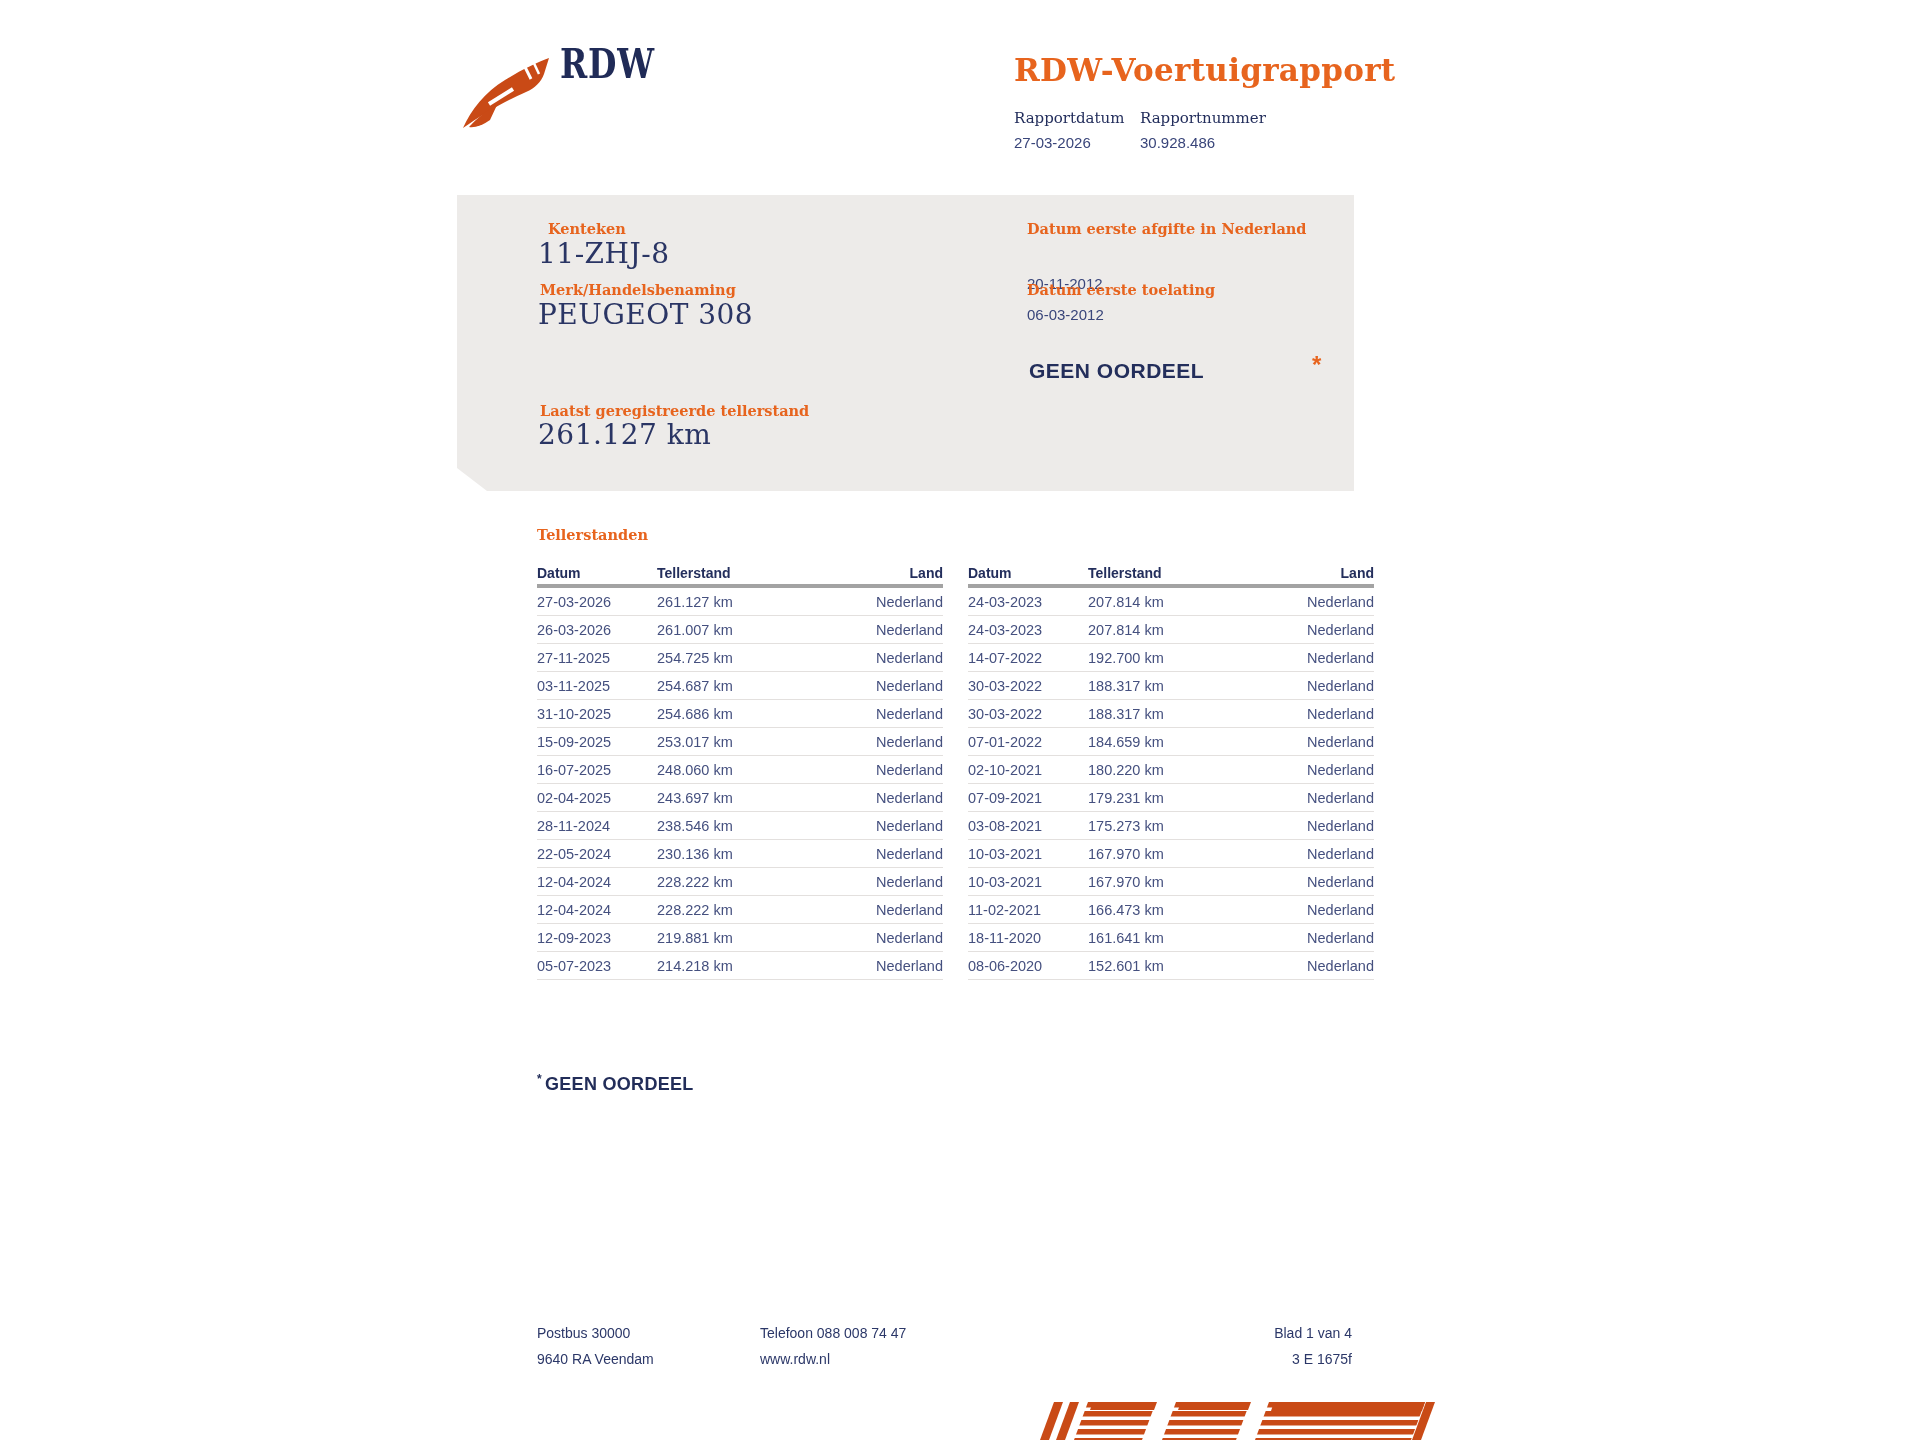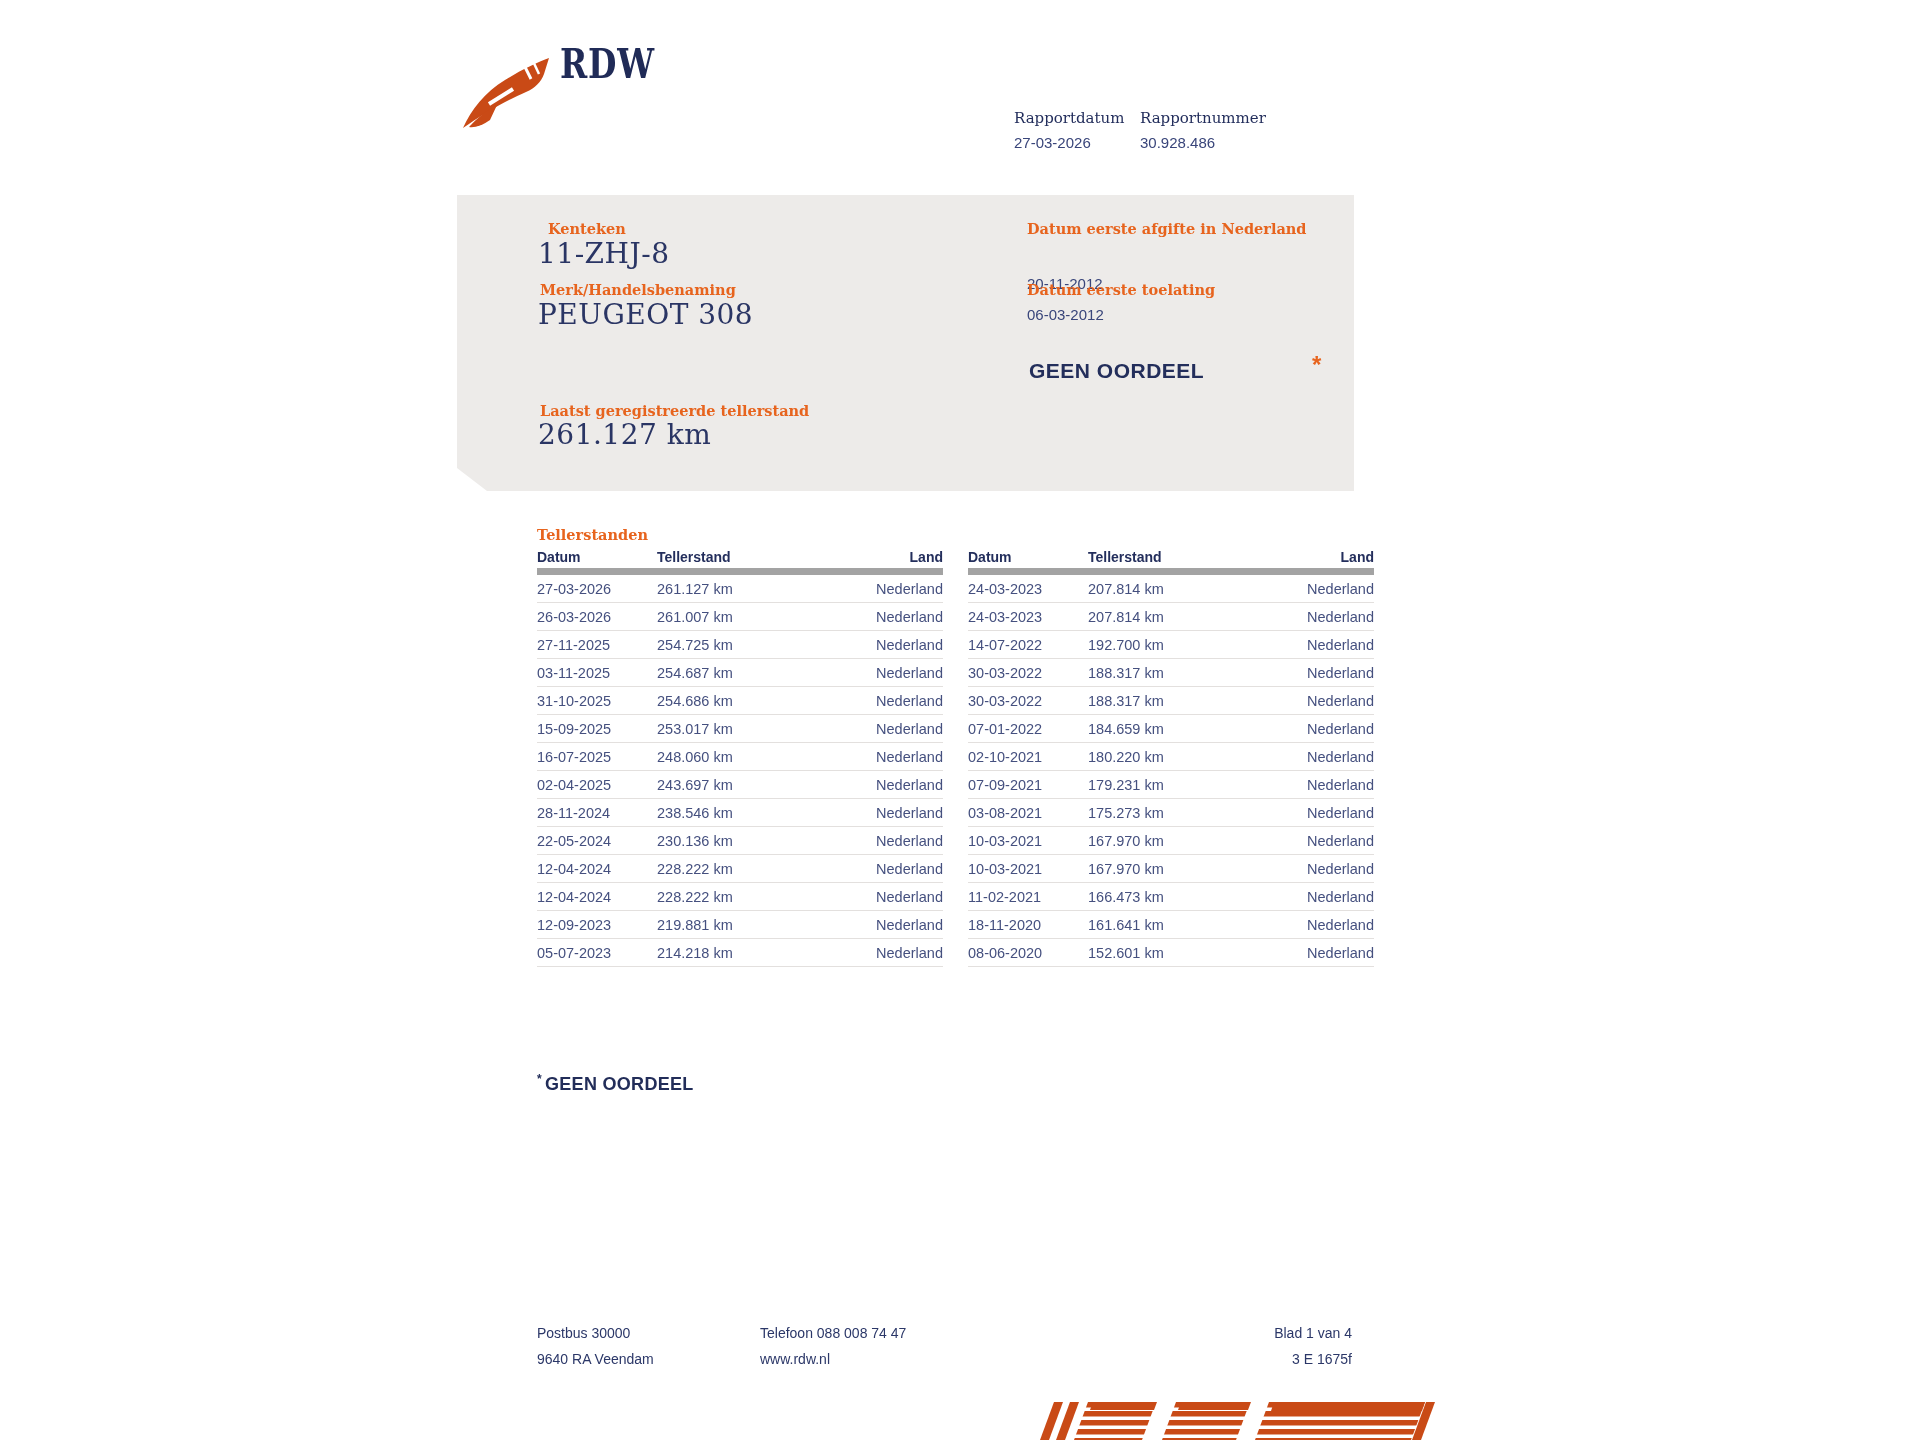--- a/index.html
+++ b/index.html
@@ -54,22 +54,22 @@
   }
   .oordeel-star{left:855px;top:156px;font-size:24px;font-weight:bold;color:#E7641E;}
 
   
   .section-label{left:537px;top:526px;}
   .otable{top:546px;width:406px;}
   .otable-left{left:537px;}
   .otable-right{left:968px;}
   .thead{
     display:flex;align-items:flex-end;height:19px;
-    border-bottom:7px solid #a3a3a3;padding-bottom:3px;
-    font-size:14px;font-weight:bold;color:#232E5C;
+    border-bottom:4px solid #a3a3a3;padding-bottom:3px;
+    font-size:14px;font-weight:bold;color:#232E5C;margin-top:16px;
   }
   .trow{
     display:flex;align-items:center;height:27px;
     border-bottom:1px solid #E3E0DE;
     font-size:14.5px;color:#45507F;
   }
   .tcell-date{flex:0 0 120px;text-align:left;}
   .tcell-km{flex:1 1 auto;text-align:left;}
   .tcell-land{flex:0 0 110px;text-align:right;}
 
@@ -95,20 +95,21 @@
     <svg viewBox="0 0 90 86" width="96" height="86">
       <path fill="#C94A16" d="M2,84 C10,66 24,48 44,36 C60,26 75,19 88,14 L83,30 C80,38 74,44 65,48 C46,56 22,70 2,84 Z"></path>
       <path fill="#C94A16" d="M8,83 C16,74 26,66 36,61 L29,76 C22,81 14,84 8,83 Z"></path>
       <line x1="62" y1="19" x2="70" y2="35" stroke="#ffffff" stroke-width="3"></line>
       <line x1="71" y1="15" x2="78" y2="30" stroke="#ffffff" stroke-width="2.5"></line>
       <line x1="28" y1="60" x2="52" y2="45" stroke="#ffffff" stroke-width="4"></line>
     </svg>
   </div>
   <div class="abs logo-text">RDW</div>
 
+  <div class="abs doc-title">RDW-Voertuigrapport</div>
 
   <div class="abs meta-date">
     <div class="meta-label">Rapportdatum</div>
     <div class="meta-value">27-03-2026</div>
   </div>
   <div class="abs meta-num">
     <div class="meta-label">Rapportnummer</div>
     <div class="meta-value">30.928.486</div>
   </div>
 

